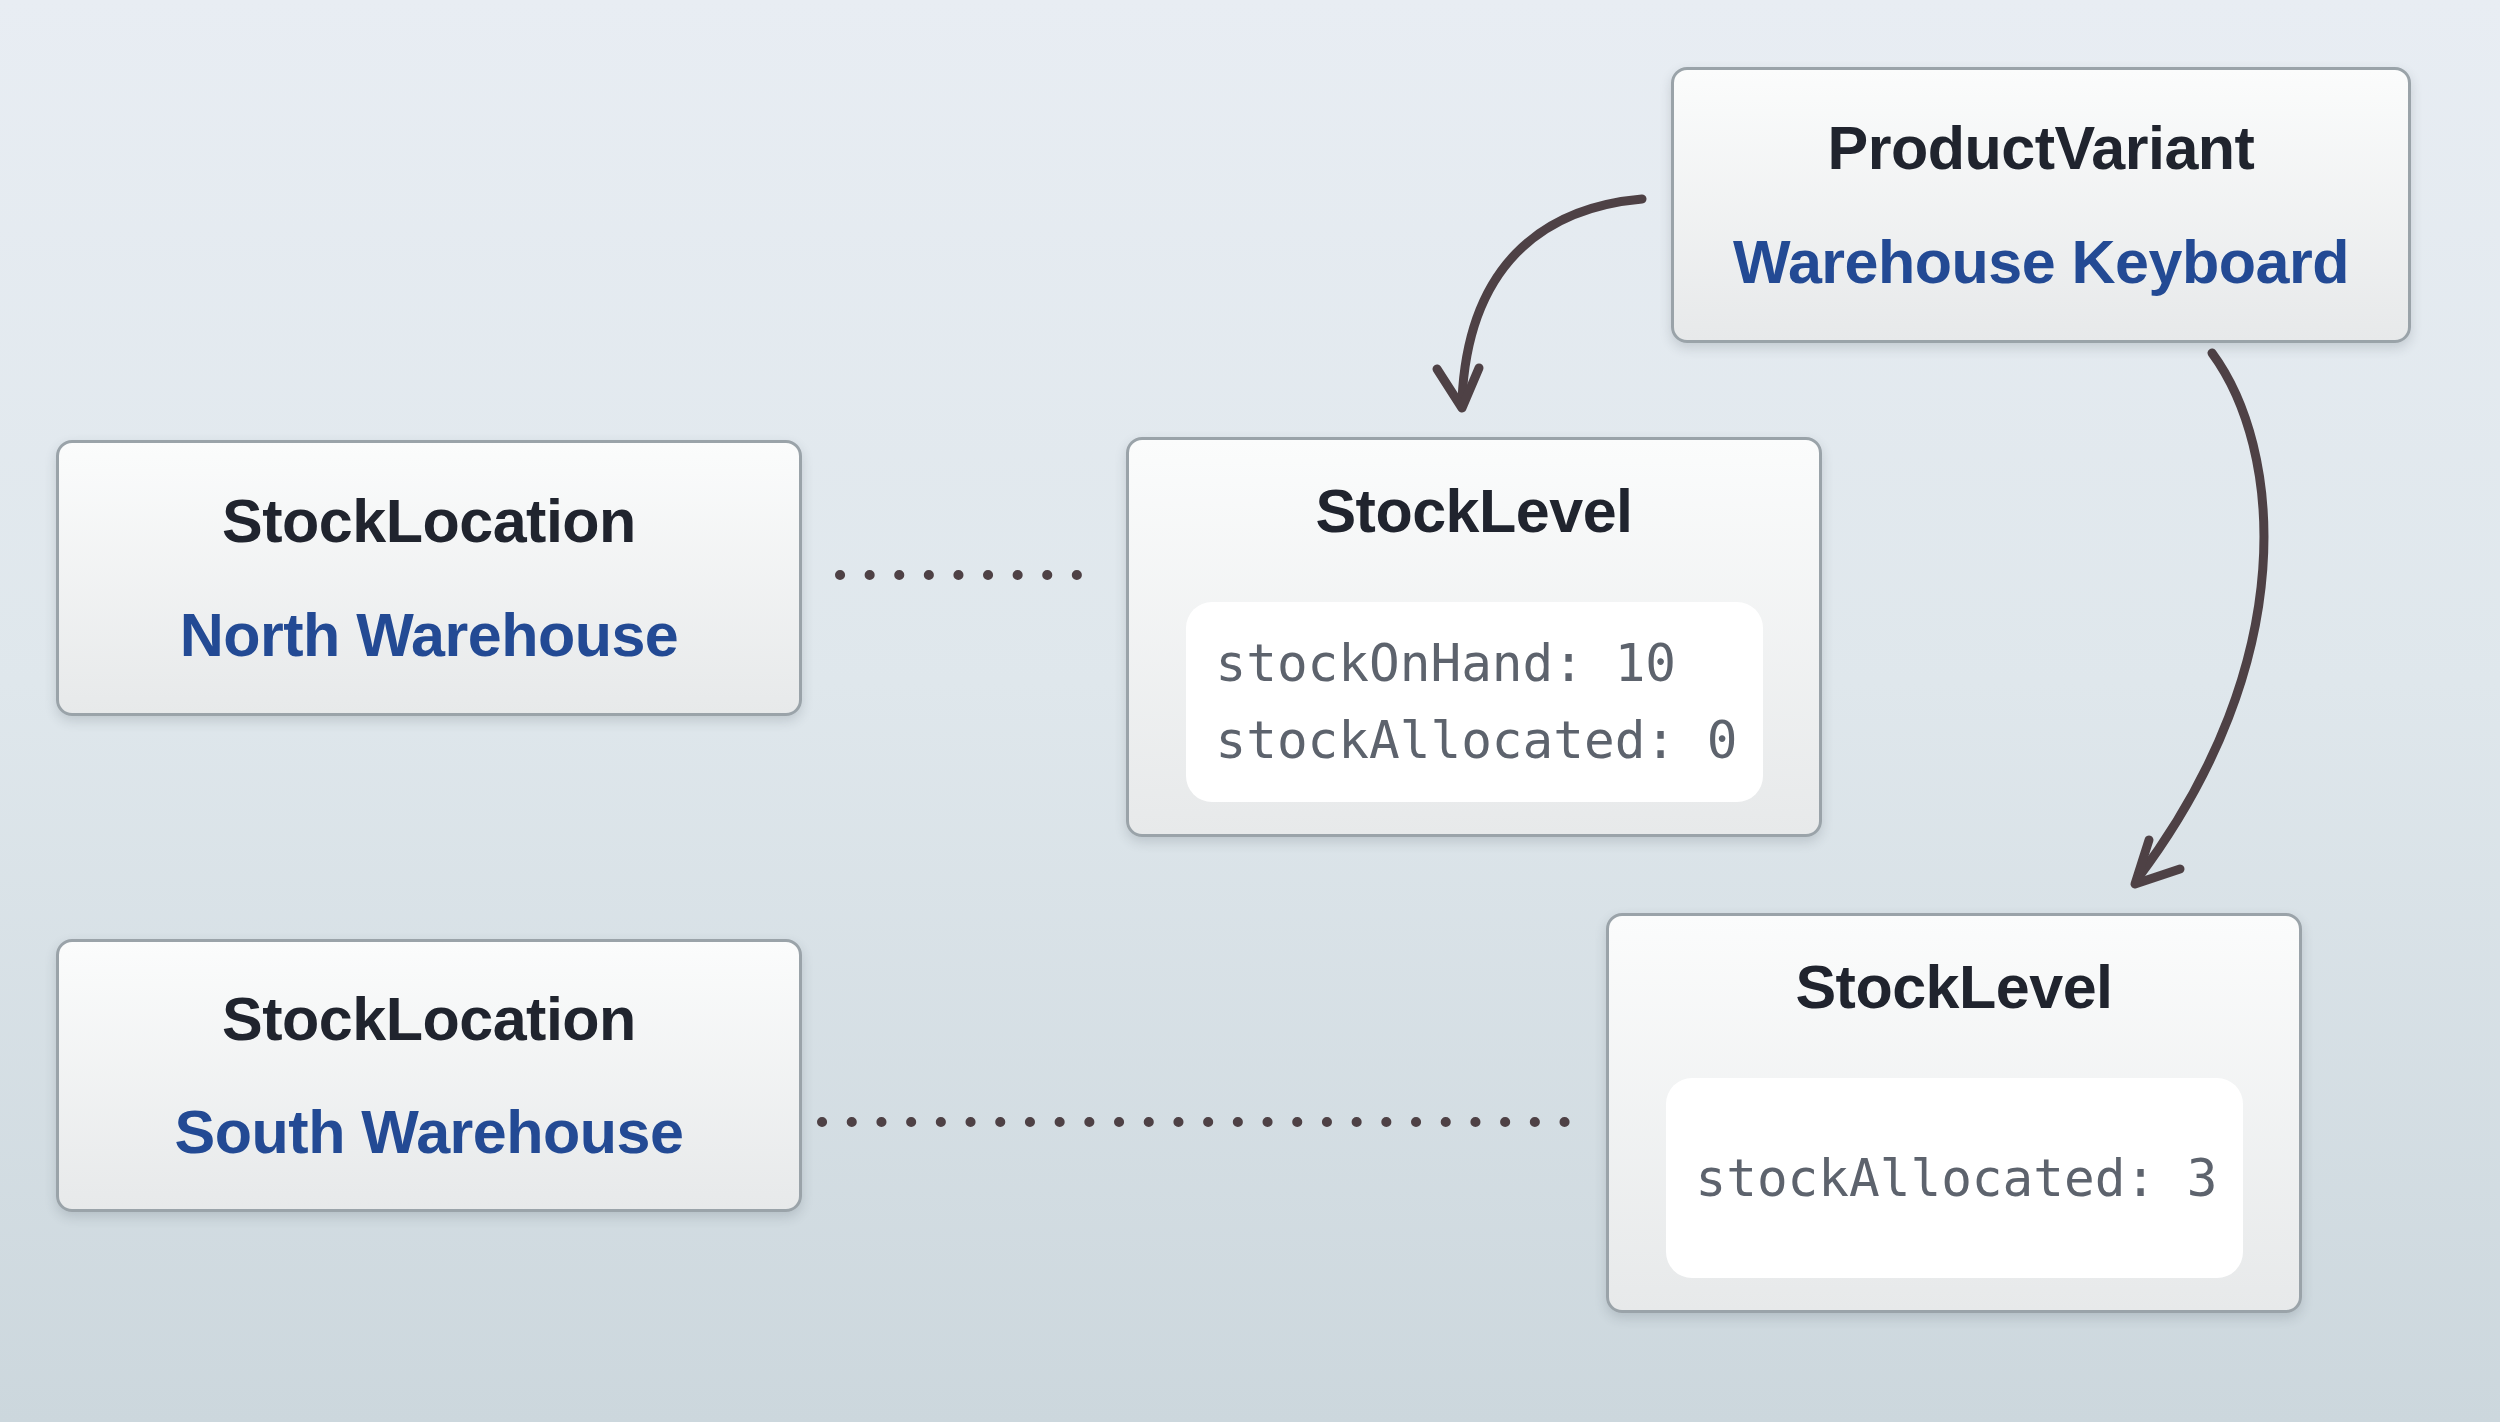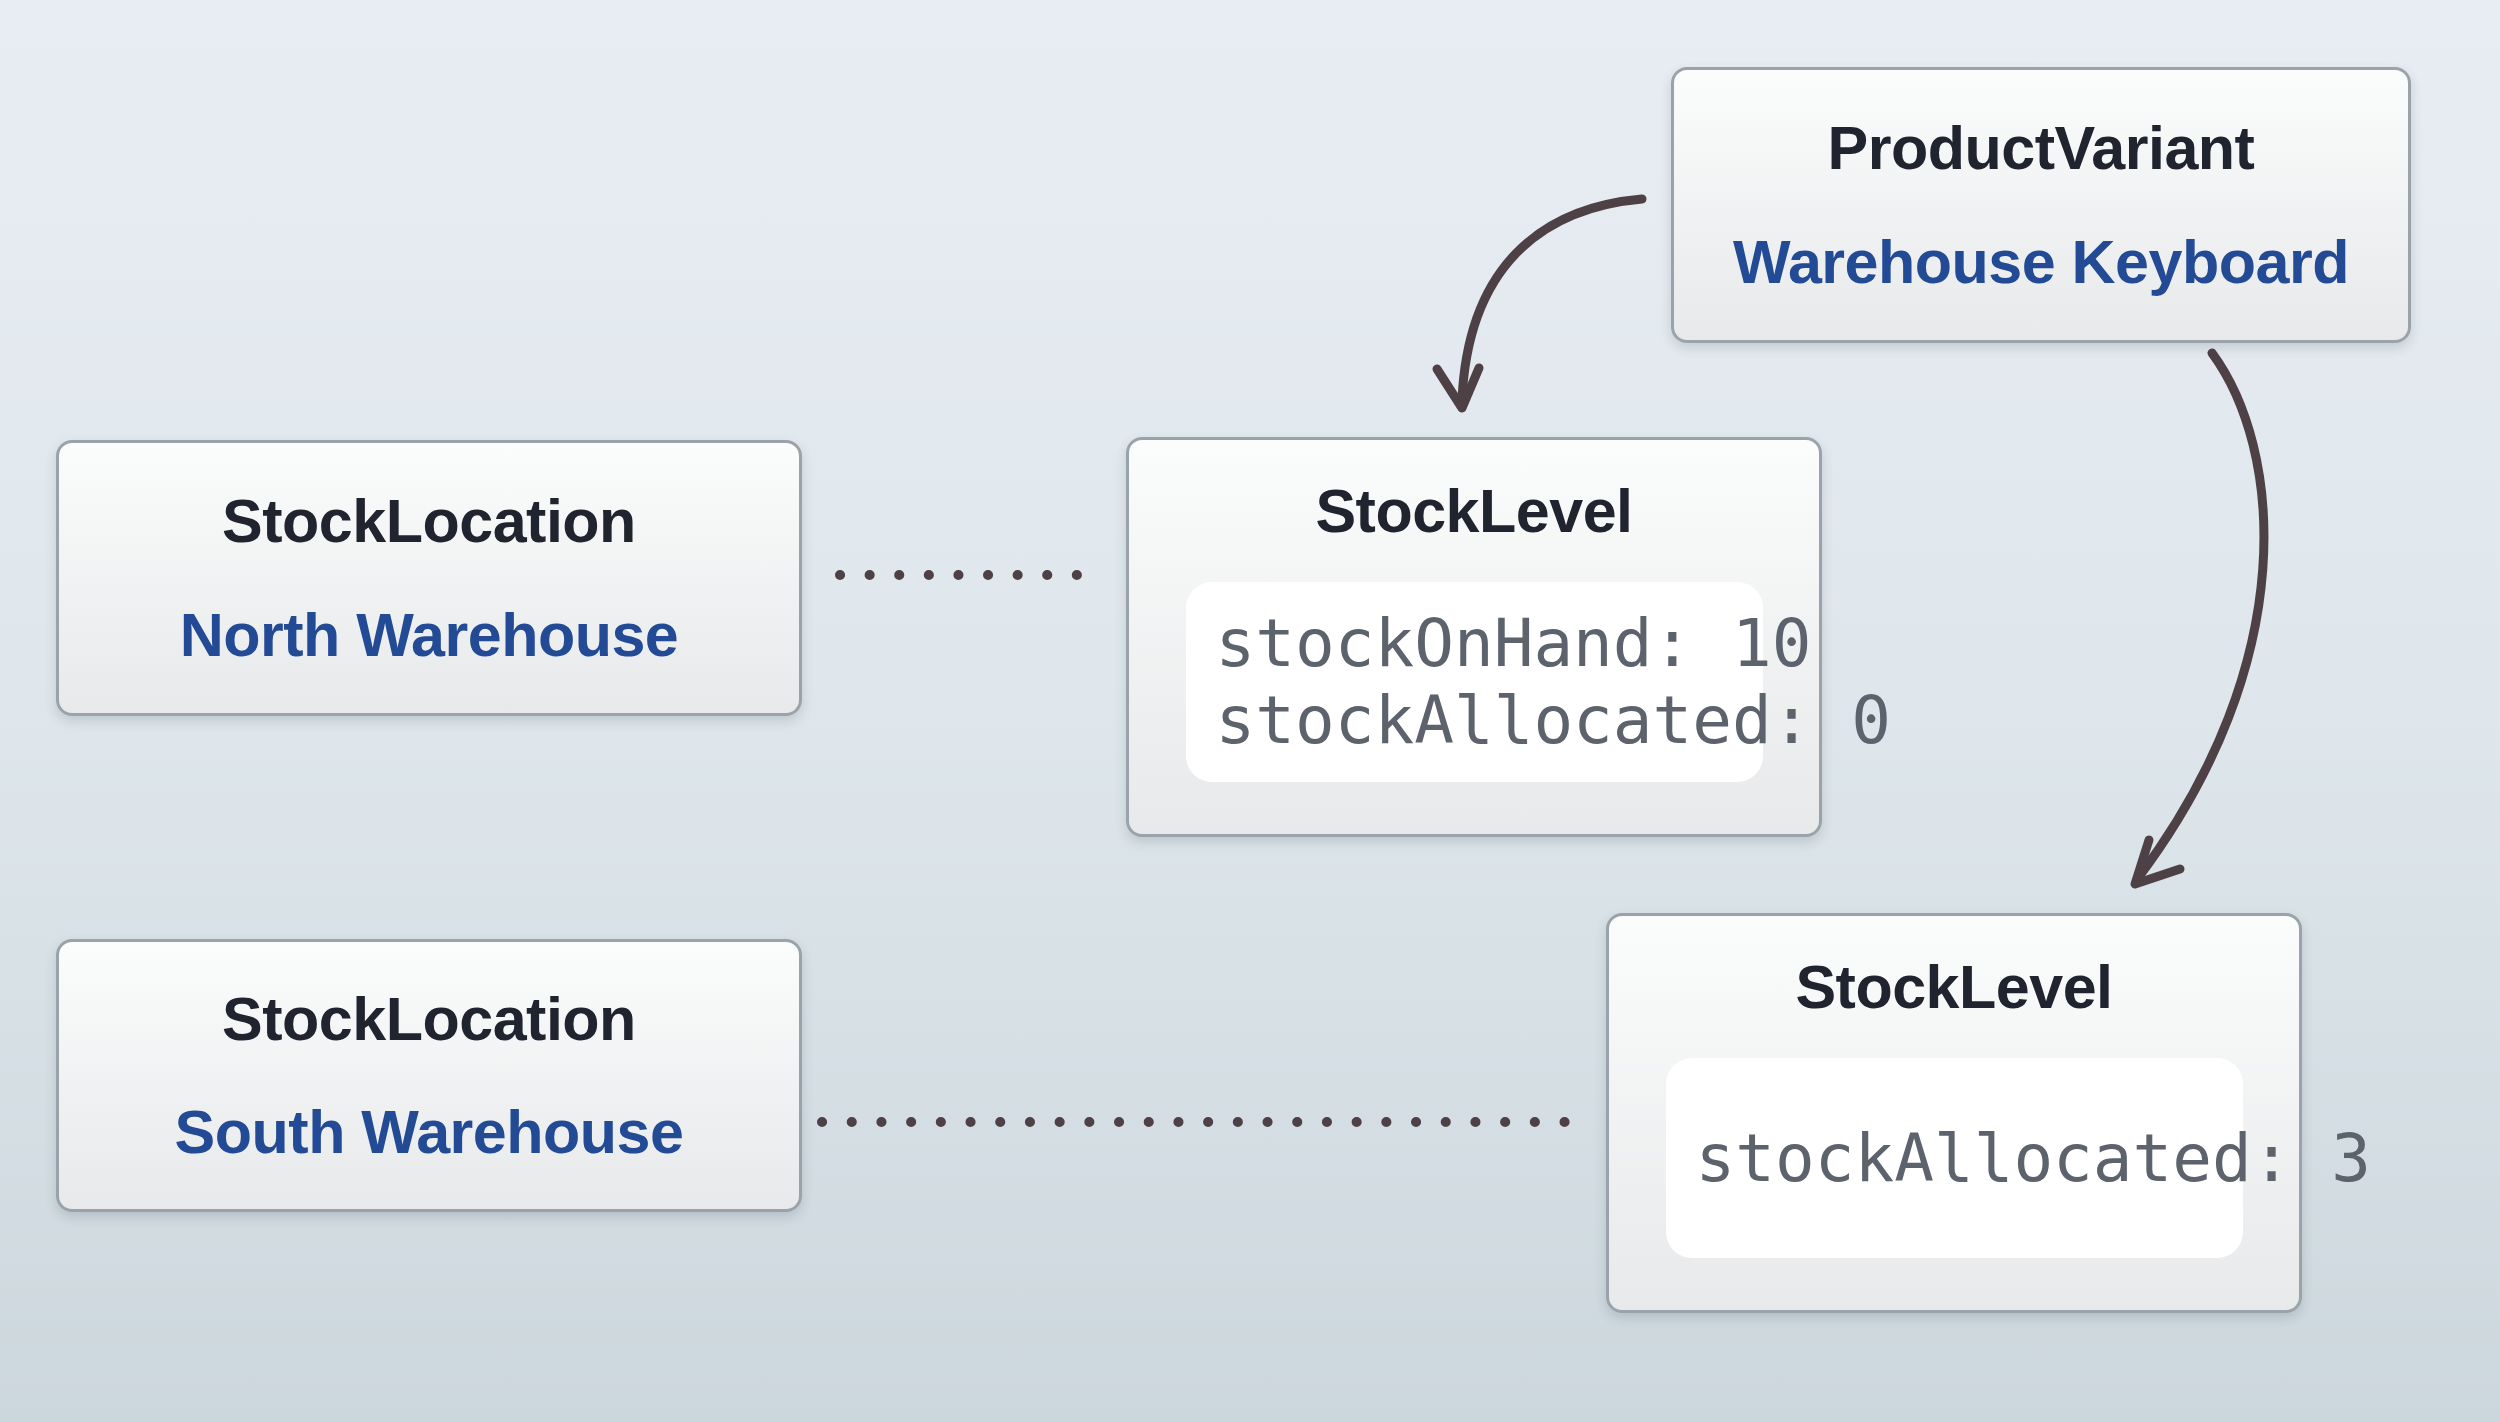--- a/index.html
+++ b/index.html
@@ -34,30 +34,30 @@
   }
   .node.two-line{justify-content:space-evenly;}
   .entity-title{
     font-weight:700;font-size:61px;line-height:70px;
     color:var(--title-text);letter-spacing:-0.5px;white-space:nowrap;
   }
   .entity-name{
     font-weight:700;font-size:61px;line-height:70px;
     color:var(--entity-name-text);letter-spacing:-0.5px;white-space:nowrap;
   }
-  .node.stock-level{padding-top:36px;justify-content:flex-start;}
+  .node.stock-level{padding-top:36px;justify-content:flex-start;gap:20px;}
   .code-box{
     margin-top:36px;width:577px;height:200px;
     background:var(--code-bg);border-radius:26px;
     display:flex;flex-direction:column;justify-content:center;
     padding-left:30px;
   }
   .code-line{
     font-family:"DejaVu Sans Mono","Liberation Mono",monospace;
-    font-size:66px;line-height:77px;color:var(--code-text);white-space:pre;
+    font-size:51px;line-height:77px;color:var(--code-text);white-space:pre;
   }
   
   #node-product-variant{left:1671px;top:67px;width:740px;height:276px;}
   #node-stock-location-north{left:56px;top:440px;width:746px;height:276px;}
   #node-stock-level-north{left:1126px;top:437px;width:696px;height:400px;}
   #node-stock-location-south{left:56px;top:939px;width:746px;height:273px;}
   #node-stock-level-south{left:1606px;top:913px;width:696px;height:400px;}
 </style>
 </head>
 <body>

